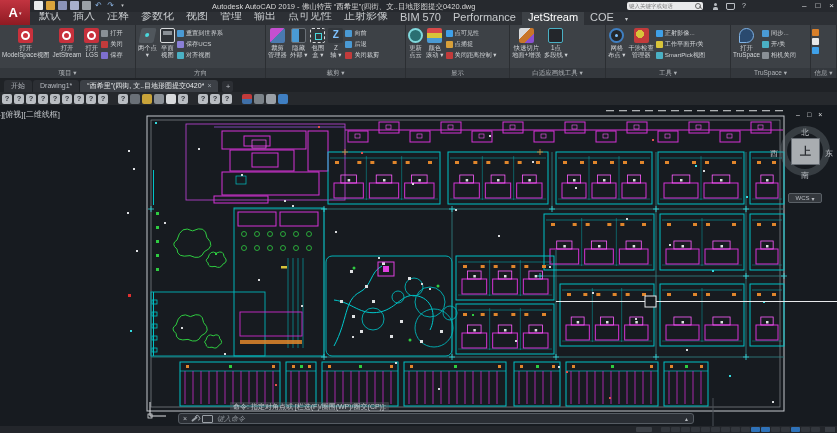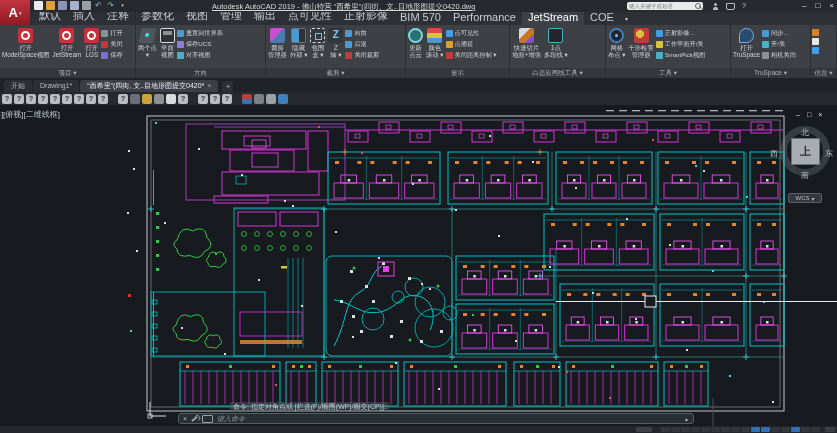--- a/index.html
+++ b/index.html
@@ -9,21 +9,21 @@
   .titlebar{height:12px;background:#26292e;position:relative;}
   .alogo{position:absolute;left:0;top:0;width:30px;height:25px;z-index:9;
          background:linear-gradient(#c23440,#8f1a22);display:flex;align-items:center;justify-content:center;
          color:#fff;font-weight:bold;font-size:13px;}
   .alogo .ac{font-size:5px;margin-left:1px;color:#f0d0d0;}
   .qat{position:absolute;left:34px;top:1px;display:flex;gap:3px;align-items:center;}
   .qicon{width:9px;height:9px;border-radius:1px;font-size:8px;line-height:9px;text-align:center;color:#8fb8e8;}
   .q-new{background:#e8eaec;} .q-open{background:#d9a33c;} .q-save{background:#8a93b8;}
   .q-saveas{background:#a8b0cc;} .q-plot{background:#9aa0a6;}
   .q-undo,.q-redo{background:transparent;} .q-drop{background:transparent;color:#c8cacc;font-size:5px;}
-  .apptitle{position:absolute;left:212px;top:2px;font-size:7.5px;color:#d8d8d8;white-space:nowrap;text-decoration:underline;}
+  .apptitle{position:absolute;left:212px;top:2px;font-size:7.5px;color:#d8d8d8;white-space:nowrap;}
   .searchbox{position:absolute;left:627px;top:2px;width:76px;height:8px;background:#e9eaeb;border-radius:2px;
              display:flex;align-items:center;padding:0 2px;box-sizing:border-box;}
   .searchph{font-size:5.5px;color:#777;flex:1;white-space:nowrap;overflow:hidden;}
   .mag{width:4px;height:4px;border:1px solid #666;border-radius:50%;position:relative;flex:none;}
   .mag::after{content:'';position:absolute;left:3px;top:3px;width:3px;height:1px;background:#666;transform:rotate(45deg);}
   .tbicons{position:absolute;left:712px;top:2px;display:flex;gap:7px;align-items:center;}
   .p-ico{width:7px;height:7px;position:relative;}
   .p-ico::before{content:'';position:absolute;left:2px;top:0;width:3px;height:3px;border-radius:50%;background:#b9bdc2;}
   .p-ico::after{content:'';position:absolute;left:1px;top:4px;width:5px;height:3px;border-radius:2px 2px 0 0;background:#b9bdc2;}
   .cart-ico{width:7px;height:5px;border:1px solid #b9bdc2;border-radius:0 0 2px 2px;}

